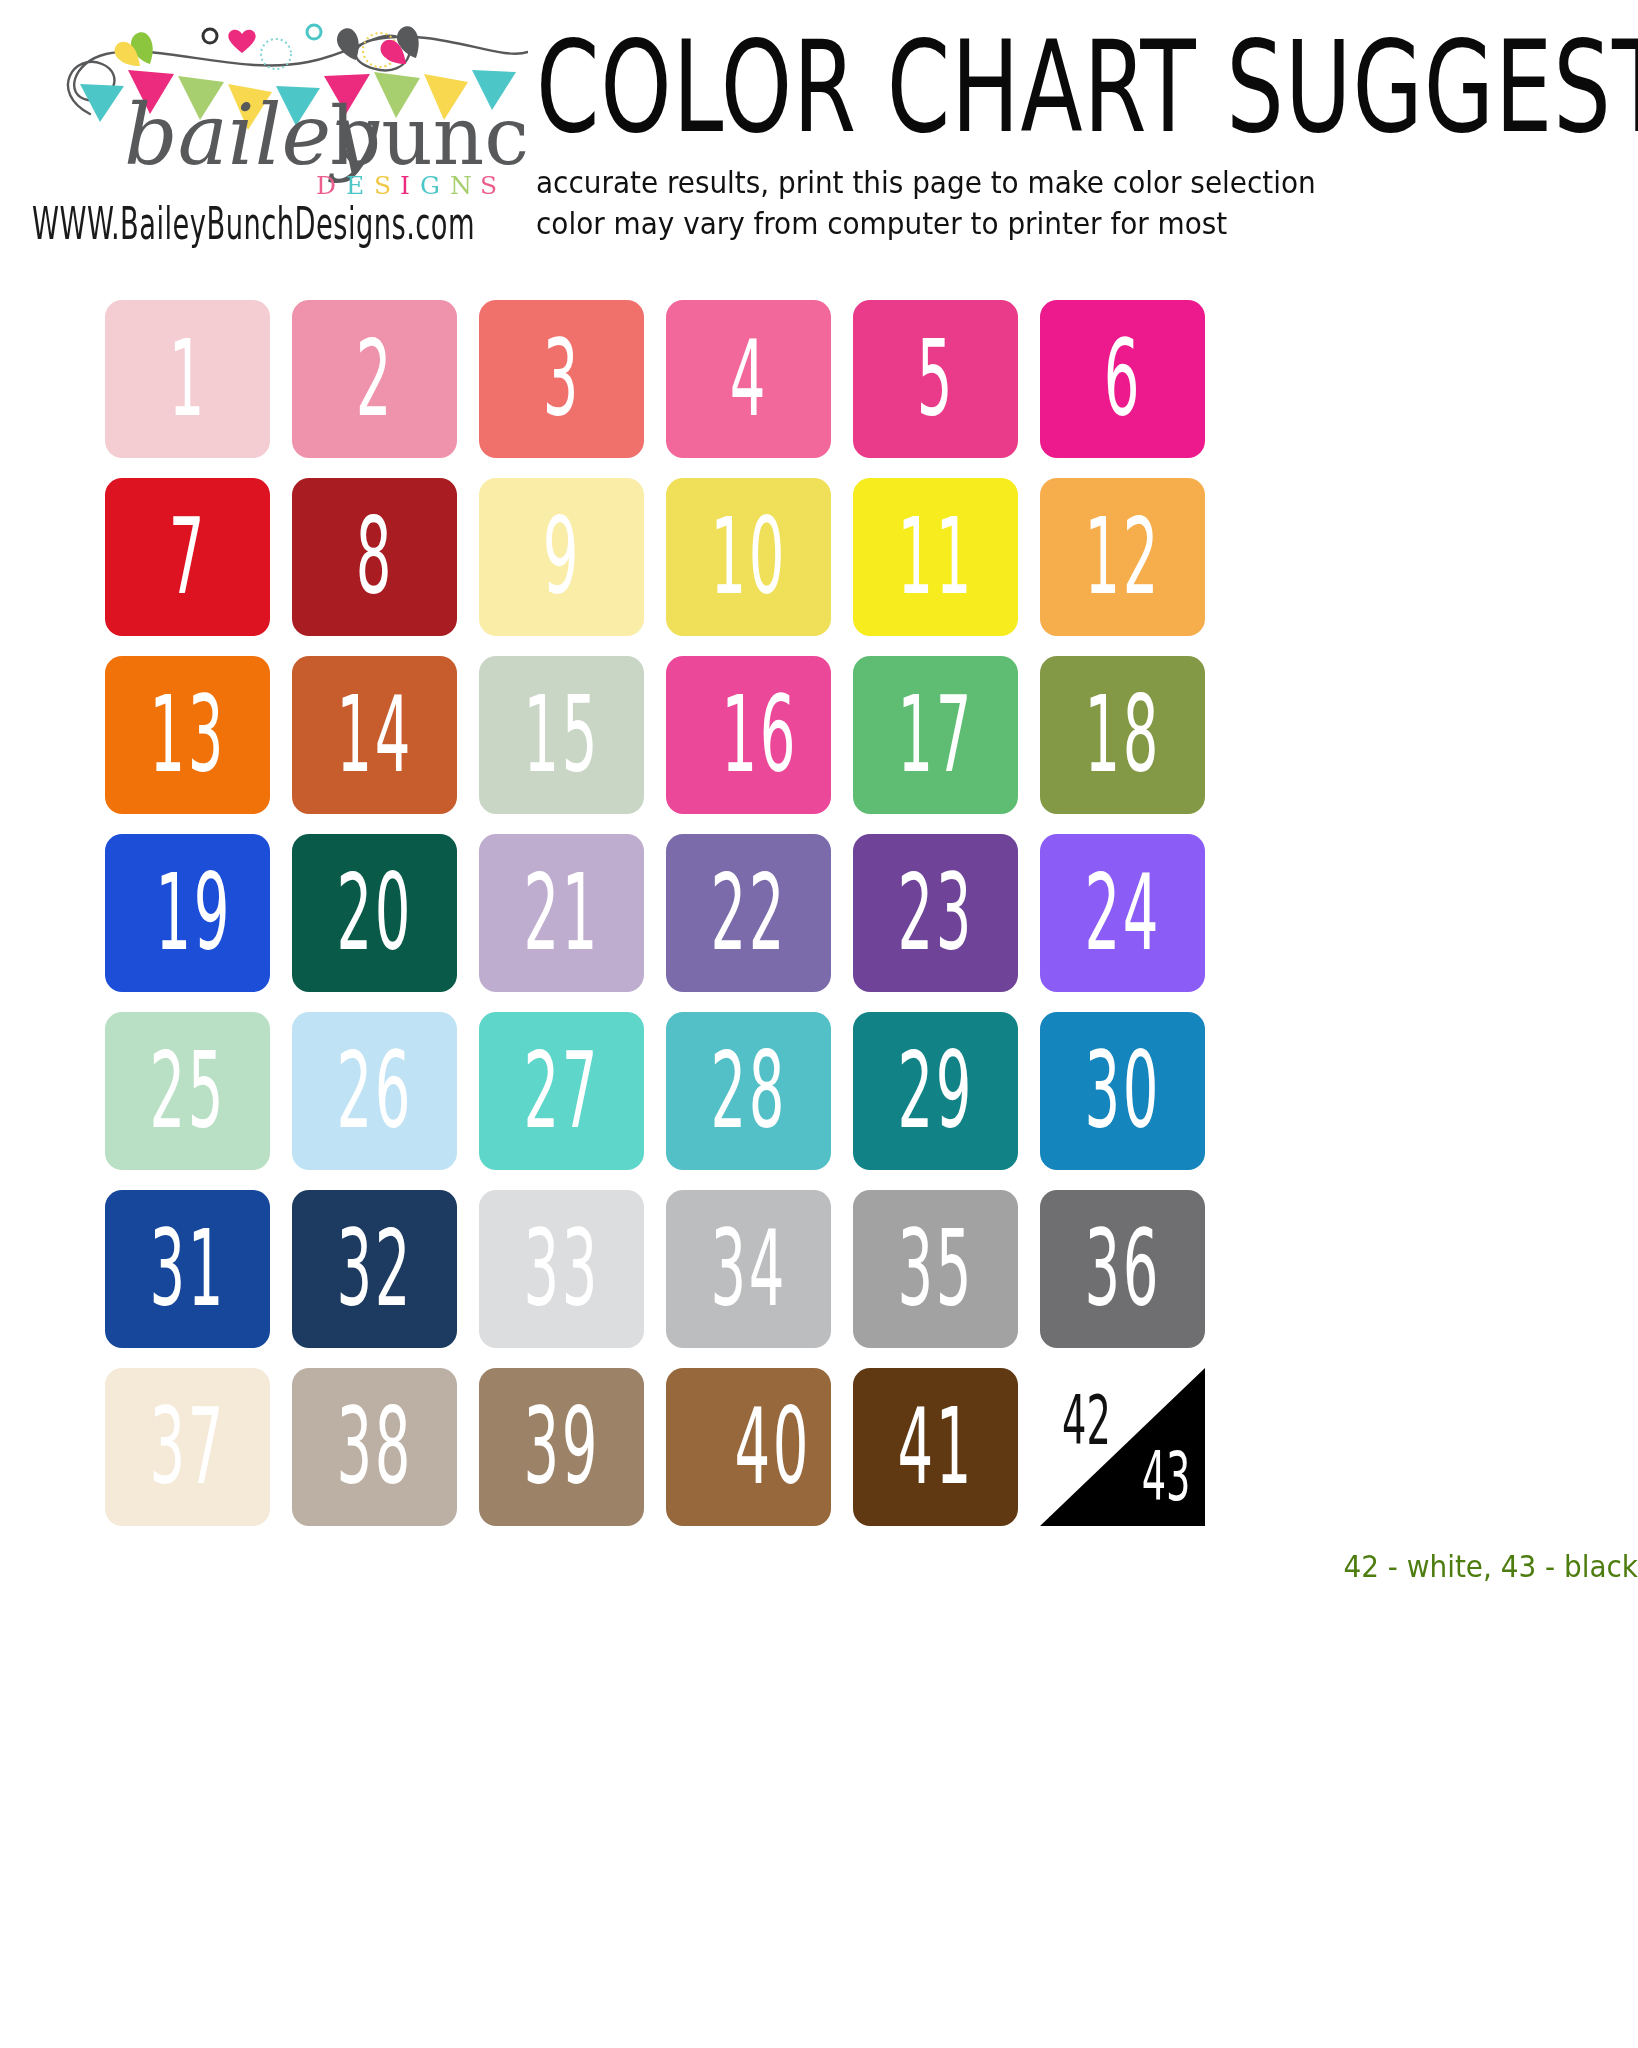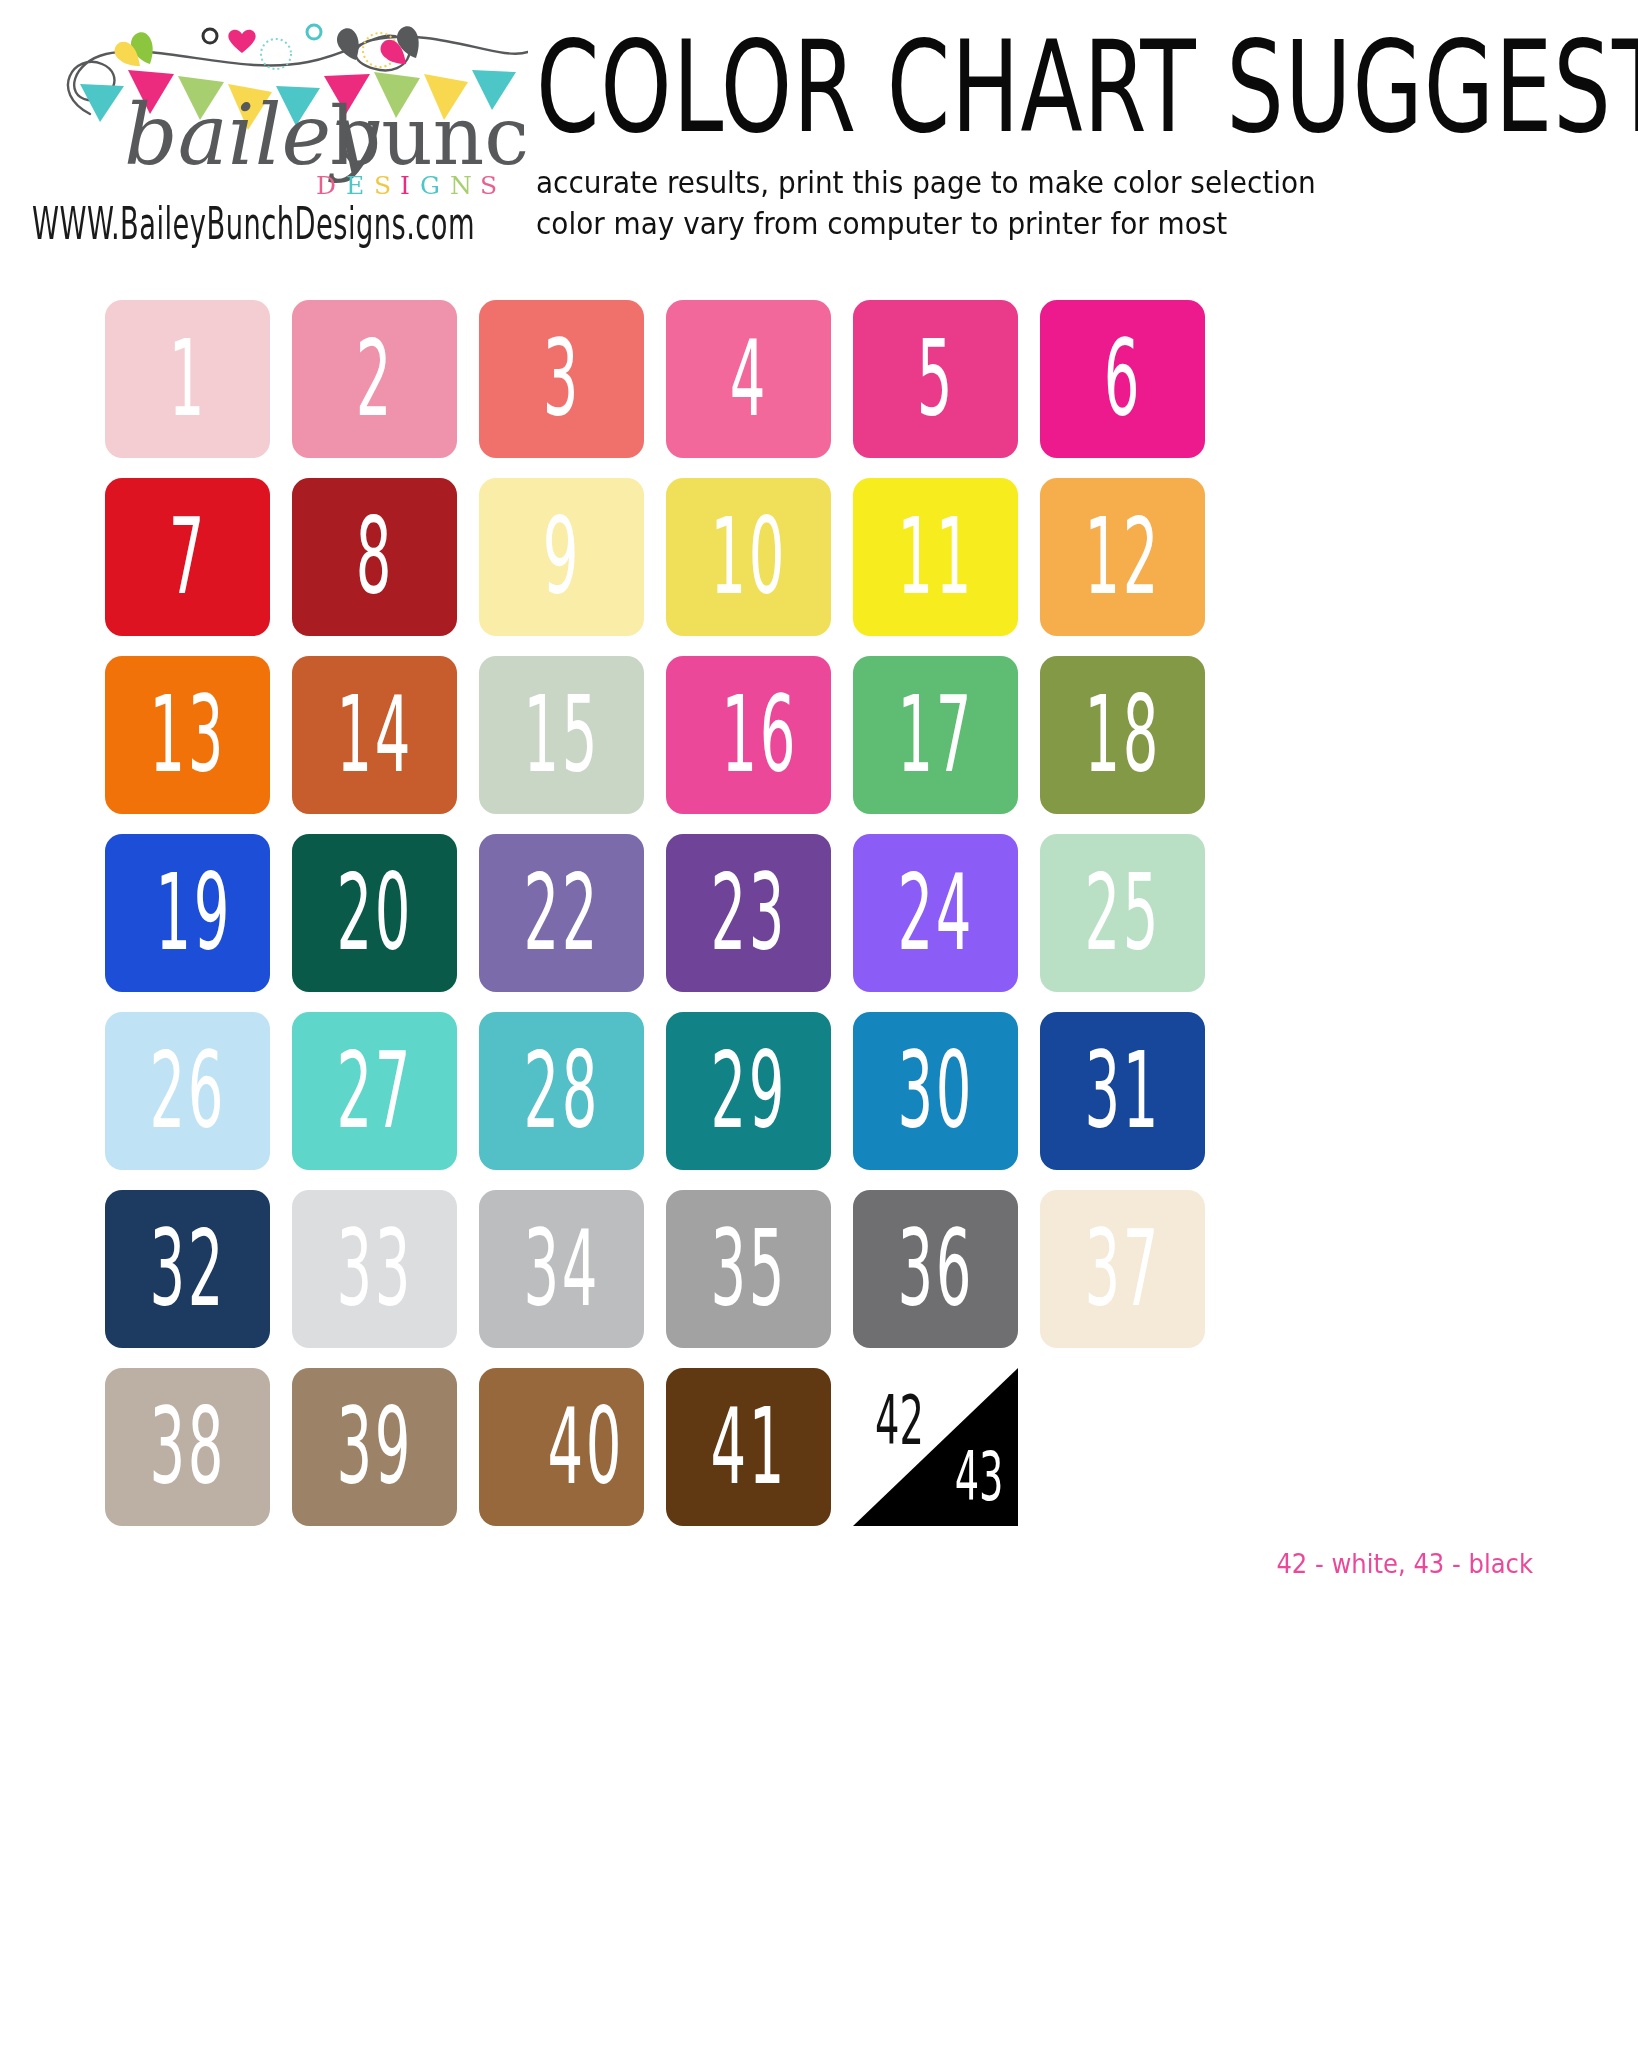--- a/index.html
+++ b/index.html
@@ -135,25 +135,24 @@
     color: #ffffff;
     font-family: "DejaVu Sans Condensed", "Liberation Sans Narrow", "Liberation Sans", sans-serif;
     font-size: 52px;
     font-weight: 300;
     transform: scaleY(1.3) scaleX(0.82);
     transform-origin: right bottom;
   }
 
   .legend {
     margin-top: 22px;
-    margin-right: 105px;
     text-align: right;
     font-family: "DejaVu Sans Condensed", "Liberation Sans Narrow", "Liberation Sans", sans-serif;
-    font-size: 27px;
-    color: #ec4899;
+    font-size: 31px;
+    color: #4d7c0f;
   }
 </style>
 </head>
 <body>
 
 <div class="header">
 
   <div class="brand">
     <div class="logo-wrap">
       <svg class="logo-svg" width="500" height="185" viewBox="0 0 500 185">
@@ -261,20 +260,23 @@
     </div>
     <div class="swatch" style="background: rgb(131, 153, 69);">
       <span class="num">18</span>
     </div>
     <div class="swatch" style="background: #1d4ed8; padding-left: 12px;">
       <span class="num">19</span>
     </div>
     <div class="swatch" style="background: rgb(10, 90, 74);">
       <span class="num">20</span>
     </div>
+    <div class="swatch" style="background: rgb(191, 173, 207);">
+      <span class="num">21</span>
+    </div>
     <div class="swatch" style="background: rgb(123, 107, 171);">
       <span class="num">22</span>
     </div>
     <div class="swatch" style="background: rgb(111, 67, 151); border-radius: 17px;">
       <span class="num">23</span>
     </div>
     <div class="swatch" style="background: #8b5cf6;">
       <span class="num">24</span>
     </div>
     <div class="swatch" style="background: rgb(185, 224, 196);">

